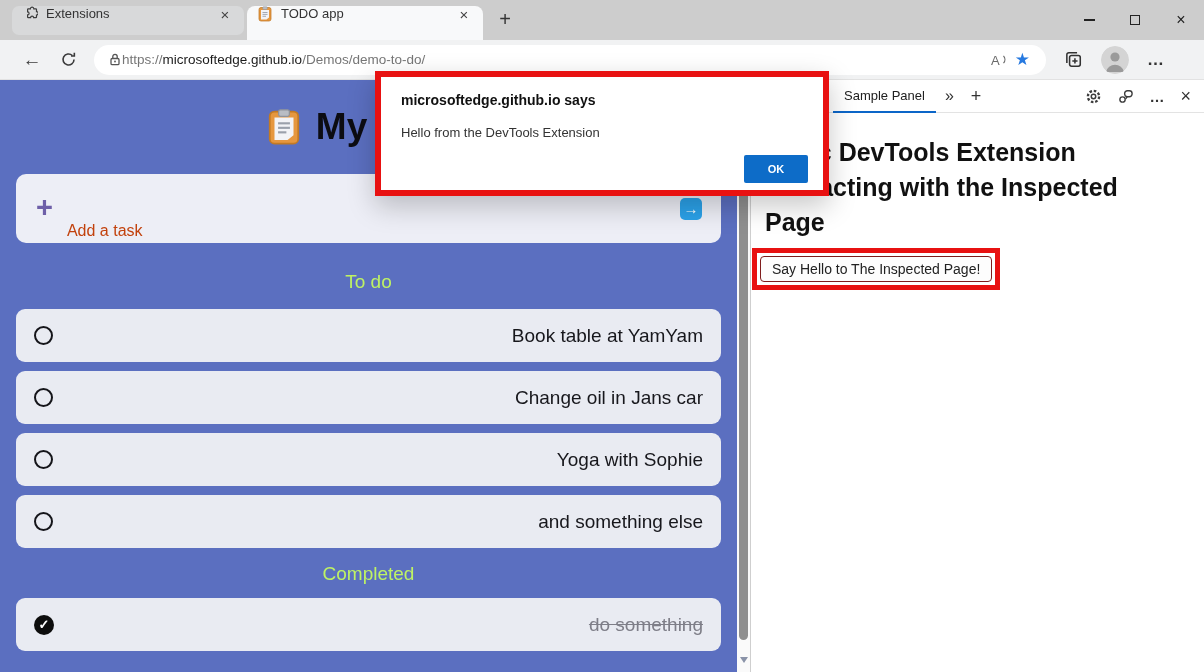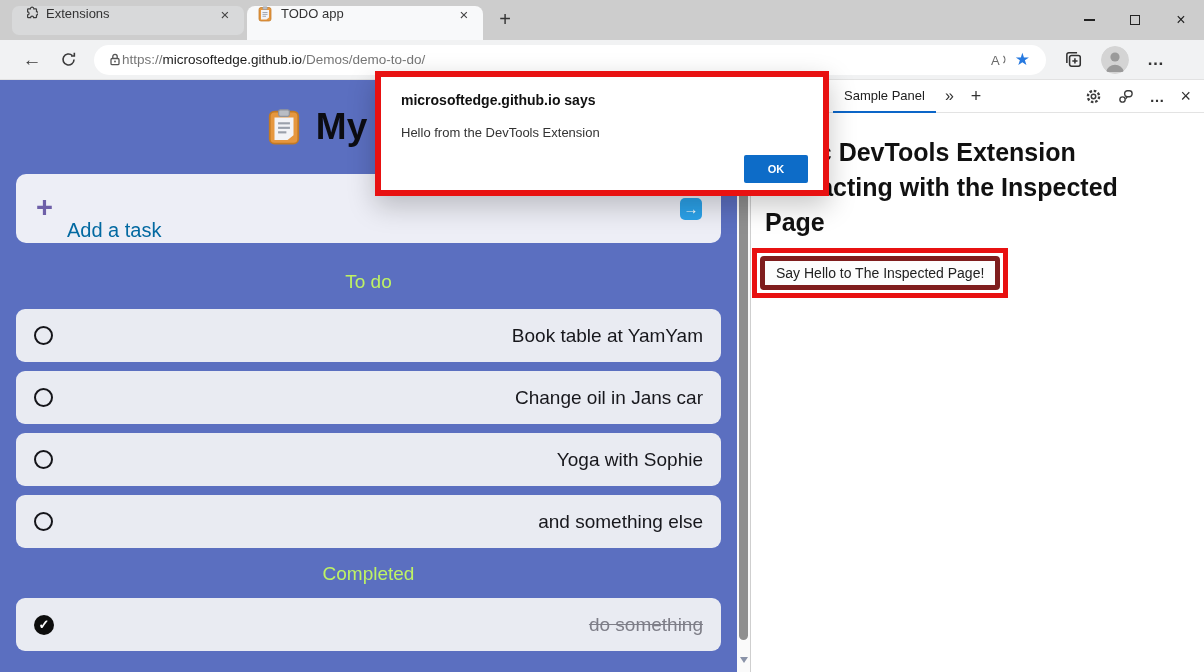--- a/index.html
+++ b/index.html
@@ -31,21 +31,21 @@
   .tb-icon { display:flex; align-items:center; justify-content:center; }
   .collections { margin-left:18px; }
   .avatar { margin-left:18px; width:28px; height:28px; border-radius:50%; overflow:hidden; display:inline-block; }
   .tb-ellipsis { margin-left:18px; font-size:17px; color:#333; font-weight:bold; letter-spacing:1px; }
 
   
   .todo-pane { position:absolute; left:0; top:80px; width:737px; height:592px; background:#5b6fc0; overflow:hidden; }
   .app-title { display:flex; justify-content:center; align-items:center; gap:13px; margin-top:26px; font-size:37px; font-weight:bold; color:#0c0c12; }
   .add-task { position:relative; margin:26px 16px 0; height:69px; background:#edeef6; border-radius:10px; display:flex; align-items:center; padding:0 20px; }
   .add-plus { color:#6e5fa8; font-size:29px; font-weight:bold; margin-right:14px; margin-top:-3px; }
-  .add-label { font-size:20px; color:#0369a1;margin-top:44px; }
+  .add-label { font-size:16px; color:#c2410c;margin-top:44px; }
   .submit-btn { position:absolute; right:19px; top:50%; transform:translateY(-50%); width:22px; height:22px; background:#2ba1e8; border-radius:5px; color:#fff; text-align:center; line-height:21px; font-weight:bold; font-size:15px; }
   .section-heading { text-align:center; font-size:19px; color:#bef264; margin:28px 0 16px; }
   .section-heading.completed { margin:15px 0 13px; }
   .todo-item { margin:0 16px 9px; height:53px; background:#e9ebf2; border-radius:9px; display:flex; align-items:center; padding:0 18px; gap:13px; font-size:19px; color:#17171c;justify-content:space-between; }
   .cb { width:19px; height:19px; border:2.5px solid #15151a; border-radius:50%; flex:none; }
   .cb-checked { width:20px; height:20px; background:#0d0d0d; border:none; border-radius:50%; color:#fff; display:flex; align-items:center; justify-content:center; font-size:13px; font-weight:bold; flex:none; }
   .done-label { color:#7e7e88; text-decoration:line-through; }
 
   
   .scrollbar { position:absolute; left:737px; top:80px; width:13px; height:592px; background:#fafafa; }
@@ -56,21 +56,21 @@
   .devtools { position:absolute; left:750px; top:80px; right:0; bottom:0; background:#fff; border-left:1px solid #cfcfcf; }
   .dt-tabbar { height:33px; border-bottom:1px solid #e3e3e3; display:flex; align-items:center; padding-left:82px; }
   .dt-tab { height:33px; display:flex; align-items:center; padding:0 11px; font-size:13px; color:#202020; border-bottom:2.5px solid #0c66c8; }
   .dt-chevron { font-size:16px; color:#333; margin-left:9px; }
   .dt-plus { font-size:18px; color:#333; margin-left:17px; font-weight:normal; }
   .dt-right { margin-left:auto; display:flex; align-items:center; gap:15px; padding-right:13px; }
   .dt-more { font-size:15px; color:#333; font-weight:bold; letter-spacing:1px; }
   .dt-close { font-size:18px; color:#333; }
   .dt-heading { margin:22px 0 0 14px; width:398px; font-size:25px; line-height:35px; font-weight:bold; color:#111; }
   .dt-btn-annotation { display:inline-block; margin:8px 0 0 1px; border:5px solid #e81111; padding:3px; }
-  .dt-button { font-family:"Liberation Sans", sans-serif; font-size:14px; color:#222; background:#fdfdfd; border:5px solid #7f1d1d; border-radius:4px; padding:4px 11px; }
+  .dt-button { font-family:"Liberation Sans", sans-serif; font-size:14px; color:#222; background:#fdfdfd; border:1px solid #7f1d1d; border-radius:4px; padding:4px 11px; }
 
   
   .dialog-annotation { position:absolute; left:375px; top:71px; width:454px; height:125px; border:6px solid #e81111; background:#fff; z-index:50; box-shadow:0 10px 26px rgba(0,0,0,.22); }
   .dialog { position:relative; width:100%; height:100%; padding:15px 20px; }
   .dialog-title { font-size:14px; font-weight:bold; color:#111; }
   .dialog-msg { font-size:13px; color:#333; margin-top:17px; }
   .ok-btn { position:absolute; right:15px; bottom:7px; width:64px; height:28px; background:#0d6cc8; color:#fff; font-size:11px; font-weight:bold; border:none; border-radius:2px; font-family:"Liberation Sans", sans-serif; }
 </style>
 </head>
 <body>

